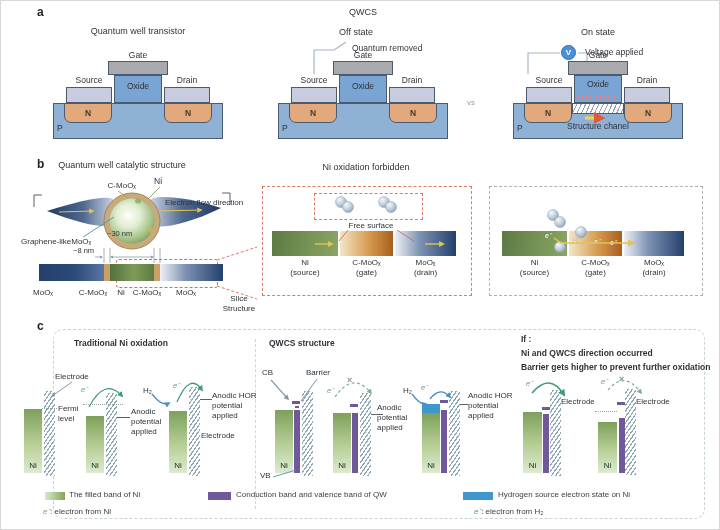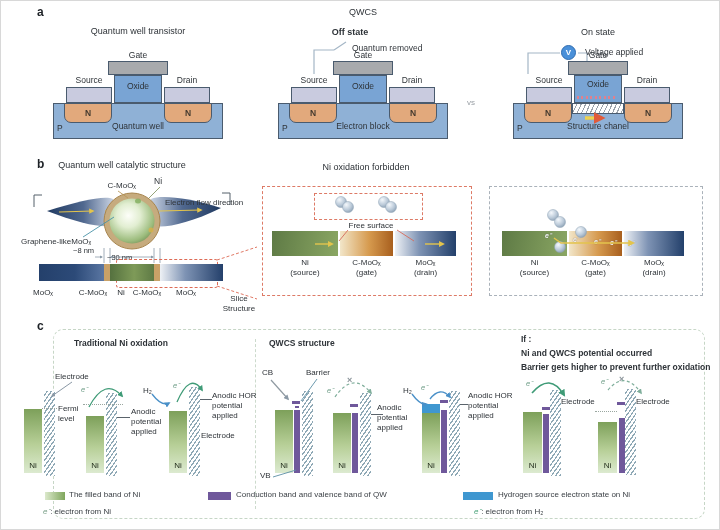--- a/index.html
+++ b/index.html
@@ -112,57 +112,55 @@
       <g stroke="#dd6a55" stroke-width="0.9" stroke-dasharray="3,2">
         <line x1="216" y1="259" x2="256" y2="246"></line>
         <line x1="216" y1="285" x2="256" y2="298"></line>
       </g>
     </g>
   </svg>
 
   <div class="abs plabel" style="left:36px;top:4px;">a</div>
   <div class="abs ctr t9" style="left:277px;top:6px;width:170px;">QWCS</div>
   <div class="abs ctr t9" style="left:50px;top:25px;width:174px;">Quantum well transistor</div>
-  <div class="abs ctr t9" style="left:264px;top:26px;width:170px;font-weight:bold;">Off state</div>
+  <div class="abs ctr t9" style="left:270px;top:26px;width:170px;">Off state</div>
   <div class="abs nw t85" style="left:351px;top:42px;">Quantum removed</div>
   <div class="abs ctr t9" style="left:512px;top:26px;width:170px;">On state</div>
   <div class="abs nw t85" style="left:584px;top:46px;">Voltage applied</div>
   <div class="abs t8" style="left:466px;top:97px;color:#9aa0a6;">vs</div>
   <div class="abs" style="left:560px;top:44px;width:15px;height:15px;border-radius:50%;background:#4a90d9;border:1px solid #2f6cb0;box-sizing:border-box;color:#fff;font-size:8px;font-weight:700;text-align:center;line-height:13px;">V</div>
 
   <div class="tr" style="left:52px;top:48px;">
     <div class="lab ctr" style="left:0;right:0;top:1px;">Gate</div>
     <div class="lab ctr" style="left:13px;width:46px;top:26px;">Source</div>
     <div class="lab ctr" style="left:111px;width:46px;top:26px;">Drain</div>
     <div class="rect gate"></div>
     <div class="rect sub"></div>
     <div class="rect nwell" style="left:11px;">N</div>
     <div class="rect nwell" style="left:111px;">N</div>
     <div class="rect cap" style="left:13px;"></div>
     <div class="rect cap" style="left:111px;"></div>
     <div class="rect oxide"></div>
     <div class="lab ctr t9" style="left:61px;width:48px;top:32px;">Oxide</div>
     <div class="lab" style="left:4px;top:74px;">P</div>
-    <div class="lab ctr" style="left:0;width:170px;top:72px;">Quantum well</div>
   </div>
 
   <div class="tr" style="left:277px;top:48px;">
     <div class="lab ctr" style="left:0;right:0;top:1px;">Gate</div>
     <div class="lab ctr" style="left:13px;width:46px;top:26px;">Source</div>
     <div class="lab ctr" style="left:111px;width:46px;top:26px;">Drain</div>
     <div class="rect gate"></div>
     <div class="rect sub"></div>
     <div class="rect nwell" style="left:11px;">N</div>
     <div class="rect nwell" style="left:111px;">N</div>
     <div class="rect cap" style="left:13px;"></div>
     <div class="rect cap" style="left:111px;"></div>
     <div class="rect oxide"></div>
     <div class="lab ctr t9" style="left:61px;width:48px;top:32px;">Oxide</div>
     <div class="lab" style="left:4px;top:74px;">P</div>
-    <div class="lab ctr" style="left:0;width:170px;top:72px;">Electron block</div>
   </div>
 
   <div class="tr" style="left:512px;top:48px;">
     <div class="lab ctr" style="left:0;right:0;top:1px;">Gate</div>
     <div class="lab ctr" style="left:13px;width:46px;top:26px;">Source</div>
     <div class="lab ctr" style="left:111px;width:46px;top:26px;">Drain</div>
     <div class="rect gate"></div>
     <div class="rect sub"></div>
     <div class="rect nwell" style="left:11px;">N</div>
     <div class="rect nwell" style="left:111px;">N</div>
@@ -176,21 +174,21 @@
   <div class="abs" style="left:576px;top:95px;width:40px;height:3px;background:repeating-linear-gradient(90deg,#e0808d 0 2px,rgba(0,0,0,0) 2px 4.5px);"></div>
   <div class="abs" style="left:571px;top:102px;width:52px;height:11px;box-sizing:border-box;border:1px solid #4a5b6e;background:#fff repeating-linear-gradient(115deg,#ffffff 0 3px,#9aa1aa 3px 4px);"></div>
 
   <div class="abs plabel" style="left:36px;top:156px;">b</div>
   <div class="abs ctr t9" style="left:36px;top:159px;width:170px;">Quantum well catalytic structure</div>
   <div class="abs rgt t8" style="left:93px;top:180px;width:42px;">C-MoOₓ</div>
   <div class="abs t85" style="left:153px;top:175px;">Ni</div>
   <div class="abs nw t8" style="left:164px;top:197px;">Electron flow direction</div>
   <div class="abs nw t8" style="left:20px;top:236px;">Graphene-likeMoOₓ</div>
   <div class="abs nw t75" style="left:72px;top:245px;">~8 nm</div>
-  <div class="abs nw t75" style="left:106px;top:252px;text-align:center;">~30 nm</div>
+  <div class="abs nw t75" style="left:106px;top:228px;text-align:center;">~30 nm</div>
   <div class="abs" style="left:115px;top:258px;width:100px;height:27px;border:1px dashed #dd6a55;border-radius:3px;"></div>
   <div class="abs ctr pre t8" style="left:218px;top:261px;width:40px;margin-top:32px;">Slice
 Structure</div>
 
   <div class="abs" style="left:38px;top:263px;width:65px;height:17px;background:linear-gradient(90deg,#24406b,#2c4a78 55%,#5a76a2);"></div>
   <div class="abs" style="left:103px;top:263px;width:6px;height:17px;background:#c9a167;"></div>
   <div class="abs" style="left:109px;top:263px;width:44px;height:17px;background:linear-gradient(90deg,#55713f,#7e9a58 55%,#5e7a45);"></div>
   <div class="abs" style="left:153px;top:263px;width:6px;height:17px;background:#c9a167;"></div>
   <div class="abs" style="left:159px;top:263px;width:63px;height:17px;background:linear-gradient(90deg,#eef1f5,#7e93b4 40%,#24406b);"></div>
   <div class="abs ctr t8" style="left:23px;top:287px;width:38px;">MoOₓ</div>
@@ -228,21 +226,21 @@
   <div class="abs" style="left:593px;top:236px;font-size:7px;font-weight:700;font-style:italic;color:#fff;text-shadow:0 0 1px #5a4020;">e⁻</div>
   <div class="abs" style="left:609px;top:237px;font-size:7px;font-weight:700;font-style:italic;color:#fff;text-shadow:0 0 1px #5a4020;">e⁻</div>
   <div class="abs" style="left:627px;top:238px;font-size:7px;font-weight:700;font-style:italic;color:#fff;text-shadow:0 0 1px #2a3a55;">e⁻</div>
 
   <div class="abs plabel" style="left:36px;top:318px;">c</div>
   <div class="abs" style="left:52px;top:328px;width:650px;height:188px;border:1px dashed #c6d6c6;border-radius:10px;"></div>
   <div class="abs" style="left:254px;top:338px;width:0;height:170px;border-left:1px dashed #ccdacc;"></div>
   <div class="abs nw t85 sb" style="left:73px;top:337px;">Traditional Ni oxidation</div>
   <div class="abs nw t85 sb" style="left:268px;top:337px;">QWCS structure</div>
   <div class="abs nw t85 sb" style="left:520px;top:333px;">If :</div>
-  <div class="abs nw t85 sb" style="left:520px;top:347px;">Ni and QWCS potential occurred</div>
+  <div class="abs nw t85 sb" style="left:520px;top:347px;">Ni and QWCS direction occurred</div>
   <div class="abs nw t85 sb" style="left:520px;top:361px;">Barrier gets higher to prevent further oxidation</div>
 
   <div class="gband" style="left:23px;top:408px;height:64px;">
       <span>Ni</span>
     </div>
   <div class="hatch" style="left:43px;top:390px;height:85px;"></div>
   <div class="abs nw t8" style="left:54px;top:371px;">Electrode</div>
   <div class="dotline" style="left:41px;top:407px;width:15px;"></div>
   <div class="abs pre t8" style="left:57px;top:403px;width:30px;">Fermi
 level</div>

